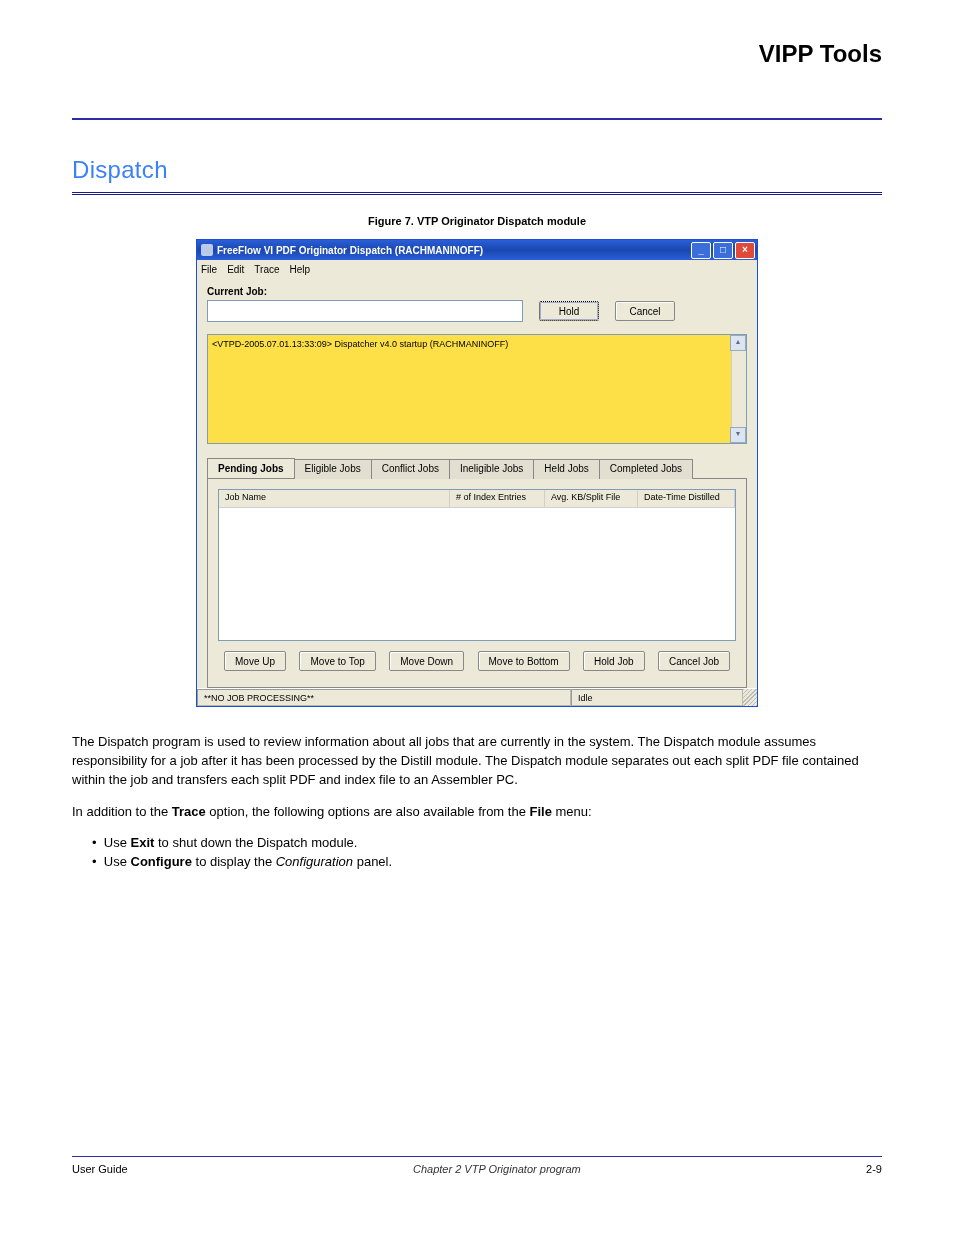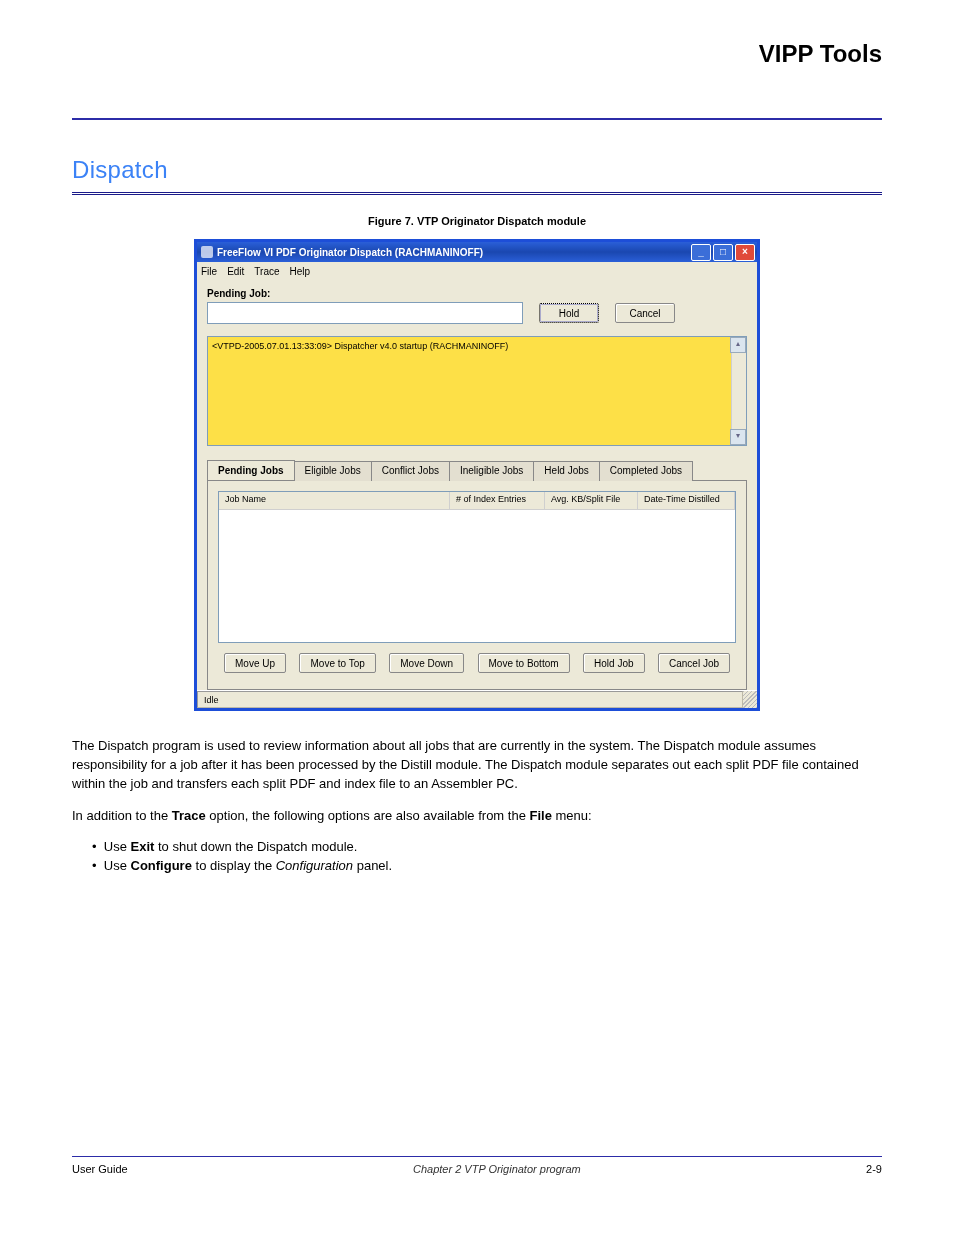--- a/index.html
+++ b/index.html
@@ -2,21 +2,21 @@
 <html><head>
 <meta charset="utf-8">
 <style>
 body{margin:0;font-family:Arial,Helvetica,sans-serif;font-size:12px;color:#000;background:#fff}
 .page{width:954px;height:1235px;position:relative;margin:0 auto;background:#fff}
 .header-zone{padding:40px 72px 0 72px}
 .header-line{border-top:2px solid #2c2ca8;margin-top:50px}
 .section-title{font-family:Arial,Helvetica,sans-serif;font-size:24px;font-weight:400;color:#3b82f6;margin:36px 0 8px 0;letter-spacing:.3px}
 .section-rule{border-top:3px double #1a1a8a;margin-top:2px}
 .figure-caption{text-align:center;margin:20px 0 12px 0;font-family:Arial,Helvetica,sans-serif;font-weight:700;font-size:11px}
-.screenshot{width:560px;margin:0 auto;background:#ece9d8;border:3px solid #1d4ed8}
+.screenshot{width:560px;margin:0 auto;background:#ece9d8;border:1px solid #1d4ed8}
 .titlebar{height:20px;background:linear-gradient(to bottom,#2a5fd8 0%,#1a47b0 50%,#2a5fd8 100%);display:flex;align-items:center;color:#fff;font-weight:700;font-size:10px;padding-left:4px}
 .titlebar .appicon{width:12px;height:12px;background:#fff;border-radius:2px;margin-right:4px;opacity:.7}
 .winbtns{margin-left:auto;display:flex;gap:2px;margin-right:2px}
 .winbtn{width:18px;height:15px;border:1px solid #fff;border-radius:2px;font-size:10px;line-height:13px;text-align:center}
 .minbtn,.maxbtn{background:#3b6ed8}
 .closebtn{background:#e04a3a}
 .menubar{height:18px;background:#ece9d8;display:flex;align-items:center;font-size:10px;padding-left:4px;gap:10px}
 .menubar span{cursor:default}
 .body-inner{padding:8px 10px 0 10px}
 .panel{background:#ece9d8}
@@ -73,21 +73,21 @@
           <div class="winbtn closebtn">×</div>
         </div>
       </div>
       <div class="menubar">
         <span>File</span>
         <span>Edit</span>
         <span>Trace</span>
         <span>Help</span>
       </div>
       <div class="body-inner panel">
-        <div class="current-job-label">Pending Job:</div>
+        <div class="current-job-label">Current Job:</div>
         <div class="current-row">
           <input class="job-input" value="" style="">
           <button class="btn default">Hold</button>
           <button class="btn">Cancel</button>
         </div>
         <div class="log-area">
           <span>&lt;VTPD-2005.07.01.13:33:09&gt; Dispatcher v4.0 startup (RACHMANINOFF)</span>
           <div class="sbar"></div>
           <div class="sup">▴</div>
           <div class="sdn">▾</div>
@@ -113,20 +113,21 @@
             <button class="btn">Move Up</button>
             <button class="btn">Move to Top</button>
             <button class="btn">Move Down</button>
             <button class="btn">Move to Bottom</button>
             <button class="btn">Hold Job</button>
             <button class="btn">Cancel Job</button>
           </div>
         </div>
       </div>
       <div class="statusbar">
+        <div class="cell cell1">**NO JOB PROCESSING**</div>
         <div class="cell cell2">Idle</div>
         <div class="grip"></div>
       </div>
     </div>
   </div>
 
   <div class="description">
     <p>The Dispatch program is used to review information about all jobs that are currently in the system. The Dispatch module assumes responsibility for a job after it has been processed by the Distill module. The Dispatch module separates out each split PDF file contained within the job and transfers each split PDF and index file to an Assembler PC.</p>
     <p>
       <span>In addition to the </span><b>Trace</b><span> option, the following options are also available from the </span><b>File</b><span> menu:</span>

